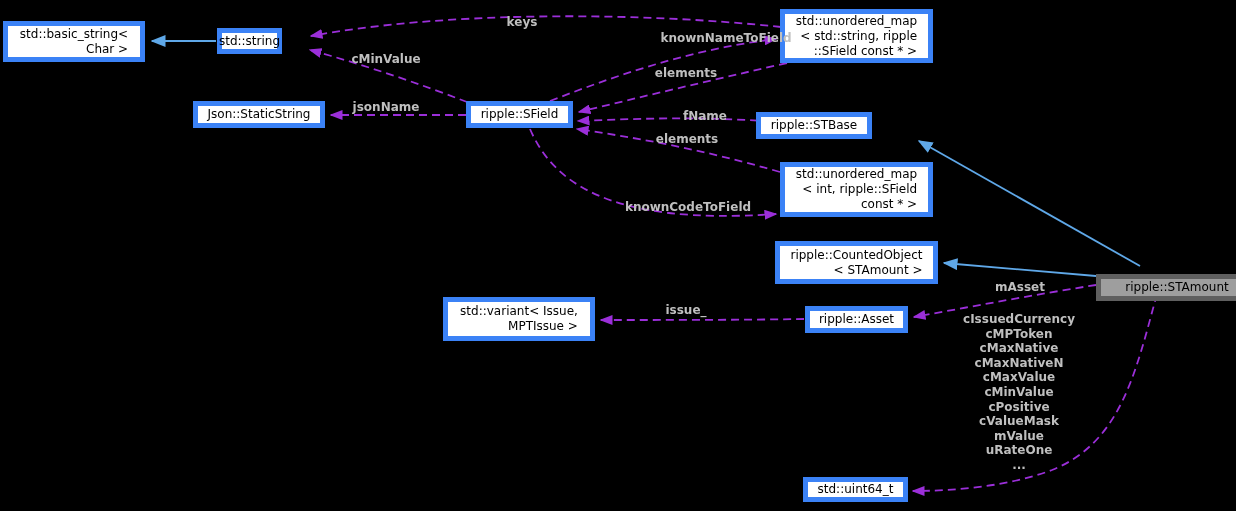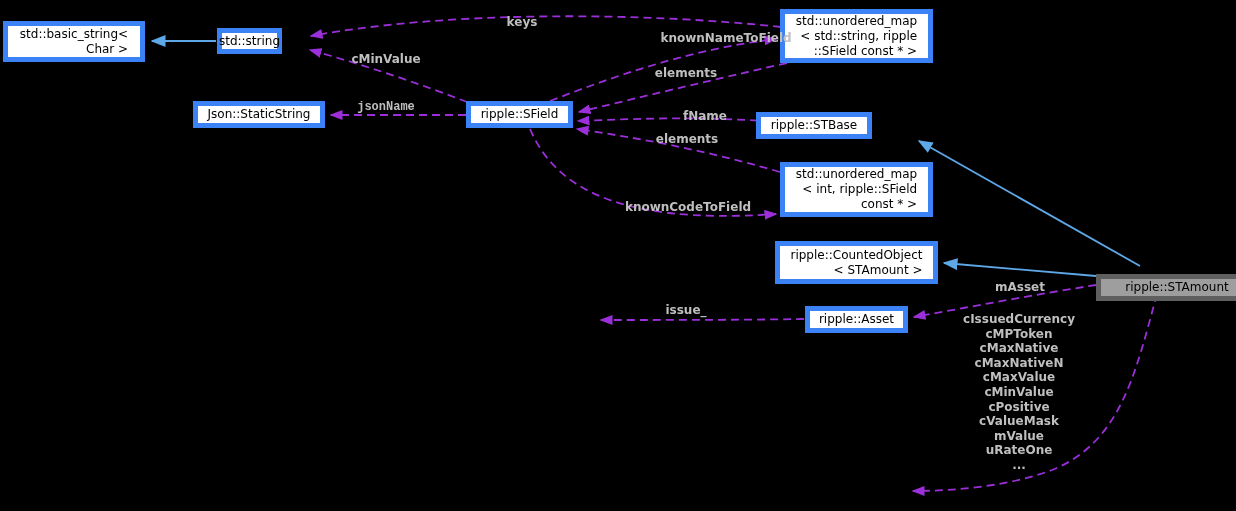--- a/index.html
+++ b/index.html
@@ -73,33 +73,36 @@
 
   <div class="node" style="left:780px;top:162px;width:153px;height:55px;">std::unordered_map
 &lt; int, ripple::SField
 const * &gt;</div>
 
   <div class="node" style="left:775px;top:241px;width:163px;height:43px;">ripple::CountedObject
 &lt; STAmount &gt;</div>
 
   <div class="node highlight" style="left:1096px;top:274px;width:162px;height:27px;">ripple::STAmount</div>
 
+  <div class="node" style="left:443px;top:297px;width:152px;height:44px;">std::variant&lt; Issue,
+MPTIssue &gt;</div>
 
   <div class="node" style="left:805px;top:306px;width:103px;height:27px;">ripple::Asset</div>
 
+  <div class="node" style="left:803px;top:477px;width:105px;height:25px;">std::uint64_t</div>
 
   <div class="edge-label" style="left:522px;top:16px;">keys</div>
 
   <div class="edge-label" style="left:686px;top:32px;margin-left:40px;">knownNameToField</div>
 
   <div class="edge-label" style="left:686px;top:67px;">elements</div>
 
   <div class="edge-label" style="left:386px;top:53px;">cMinValue</div>
 
-  <div class="edge-label" style="left:386px;top:101px;font-family:Liberation Mono, monospace;">jsonName</div>
+  <div class="edge-label" style="left:386px;top:101px;">jsonName</div>
 
   <div class="edge-label" style="left:685px;top:110px;margin-left:20px;">fName</div>
 
   <div class="edge-label" style="left:687px;top:133px;">elements</div>
 
   <div class="edge-label" style="left:688px;top:201px;">knownCodeToField</div>
 
   <div class="edge-label" style="left:1020px;top:281px;">mAsset</div>
 
   <div class="edge-label" style="left:686px;top:304px;">issue_</div>

